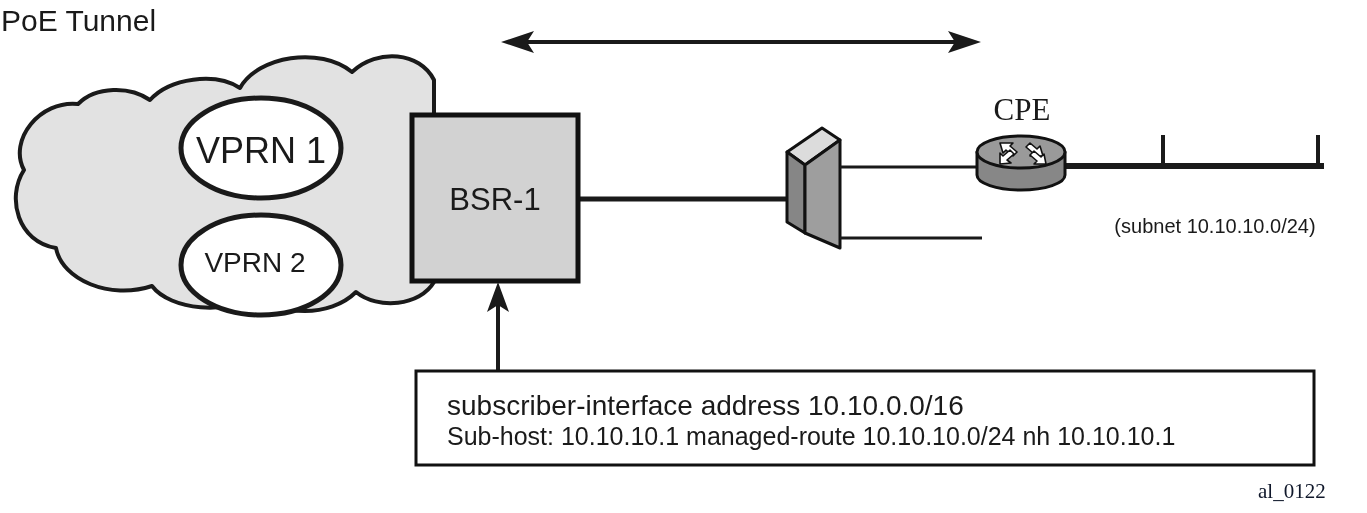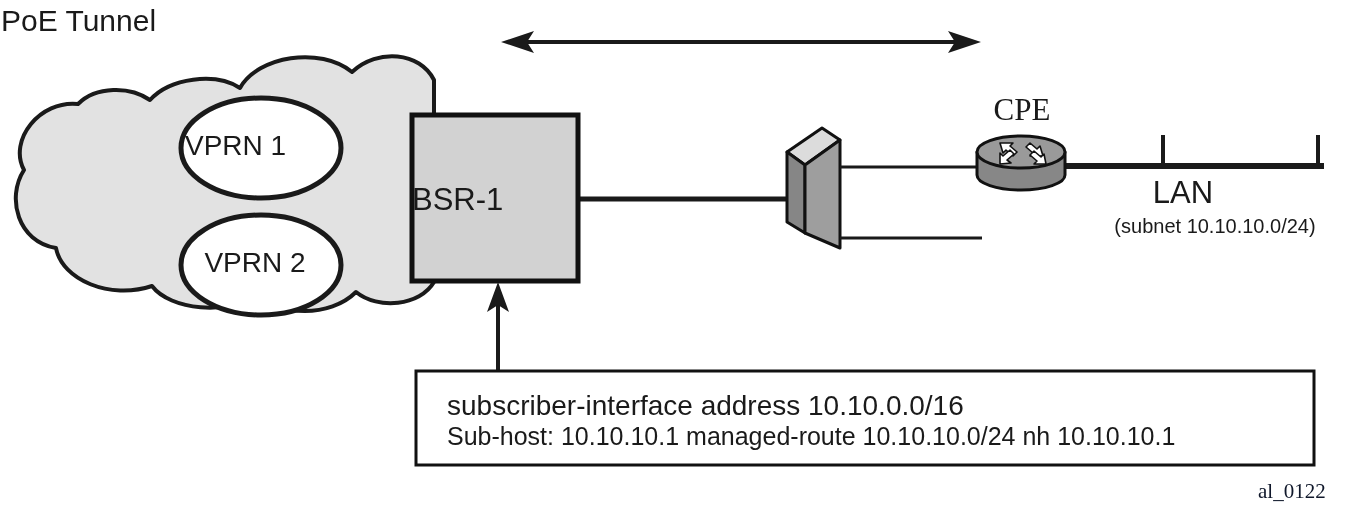--- a/index.html
+++ b/index.html
@@ -38,28 +38,28 @@
     font-size: 30px;
   }
   #tunnel-label-inner {
     position: relative;
     left: -625px;
     font-size: 30px;
   }
   #bsr-label {
     left: 412px; top: 182px;
     width: 166px;
-    text-align: left;
+    text-align: center;
     font-size: 31px;
   }
   #vprn1-label {
     left: 185px; top: 130px;
     width: 152px;
-    text-align: left;
-    font-size: 28px;
+    text-align: center;
+    font-size: 36px;
   }
   #vprn2-label {
     left: 185px; top: 247px;
     width: 140px;
     text-align: center;
     font-size: 28px;
   }
   #cpe-label {
     left: 962px; top: 92px;
     width: 120px;
@@ -194,21 +194,20 @@
   </div>
 
   <div id="vprn1-label" class="lbl">VPRN 1</div>
 
   <div id="vprn2-label" class="lbl">VPRN 2</div>
 
   <div id="bsr-label" class="lbl">BSR-1</div>
 
   <div id="cpe-label" class="lbl">CPE</div>
 
-  <div id="lan-label" class="lbl">LAN</div>
 
   <div id="lan-subnet-label" class="lbl">(subnet 10.10.10.0/24)</div>
 
   <div id="note-line-1" class="lbl">subscriber-interface address 10.10.0.0/16</div>
 
   <div id="note-line-2" class="lbl">Sub-host: 10.10.10.1 managed-route 10.10.10.0/24 nh 10.10.10.1</div>
 
   <div id="figure-id" class="lbl">al_0122</div>
 
 </div>

